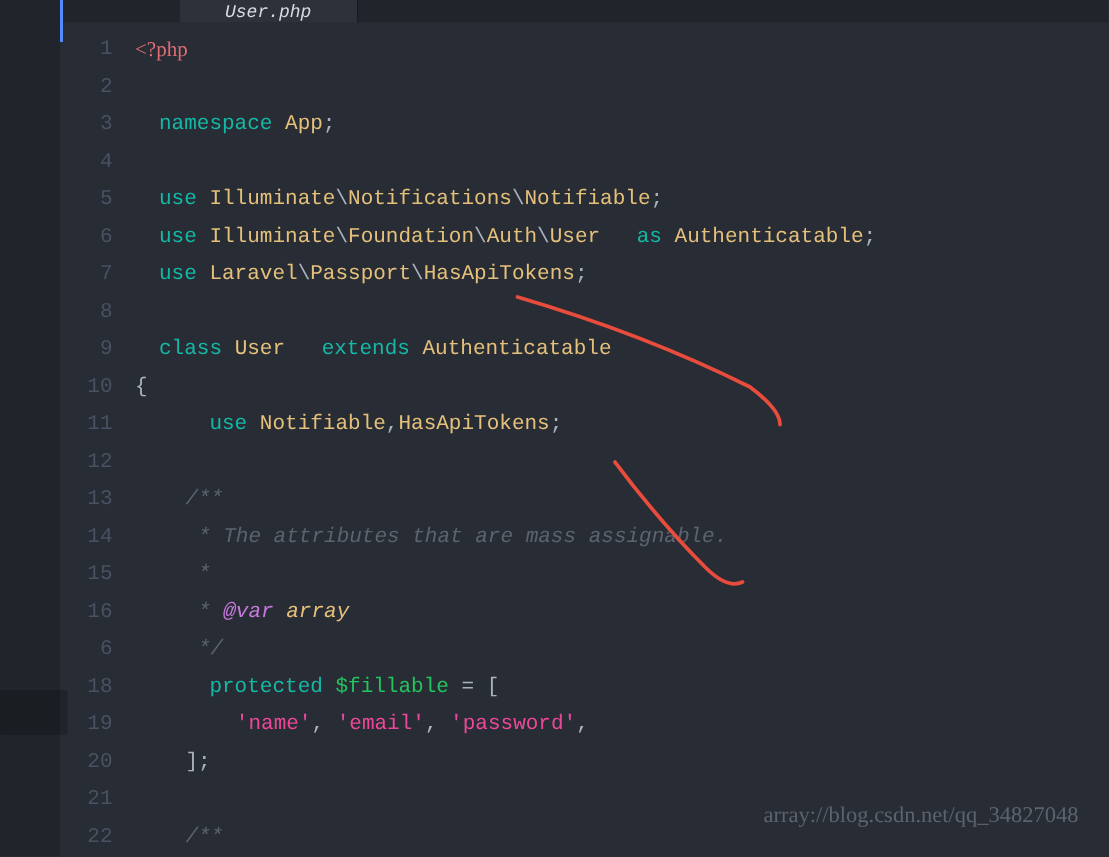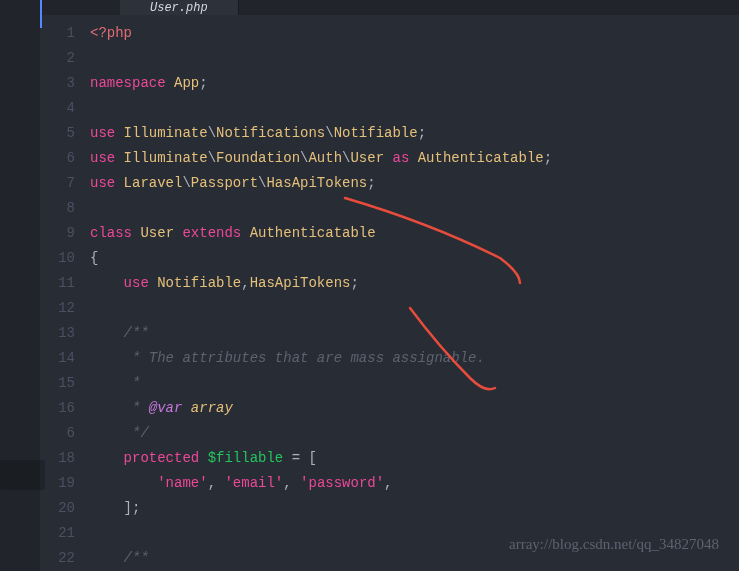--- a/index.html
+++ b/index.html
@@ -75,25 +75,25 @@
     .code {
       flex: 1;
       padding-top: 6px;
       position: relative;
     }
     .code-line {
       height: 25px;
       line-height: 25px;
       white-space: pre;
     }
-    .k-keyword { color: #ec4899; }
+    .k-keyword { color: #14b8a6; margin-left: 16px; }
     .k-class { color: #e5c07b; margin-top: 13px; }
     .k-string { color: #ec4899; }
     .k-comment { color: #5c6370; font-style: italic; }
-    .k-tag { color: #e06c75; }
+    .k-tag { color: #e06c75; font-family: Liberation Serif, serif; }
     .k-variable { color: #22c55e; }
     .k-punct { color: #abb2bf; }
     .k-at { color: #c678dd; font-style: italic; }
     .k-type { color: #e5c07b; font-style: italic; }
     .annotation-svg {
       position: absolute;
       top: 28px;
       left: 0;
       width: 100%;
       height: calc(100% - 28px);

